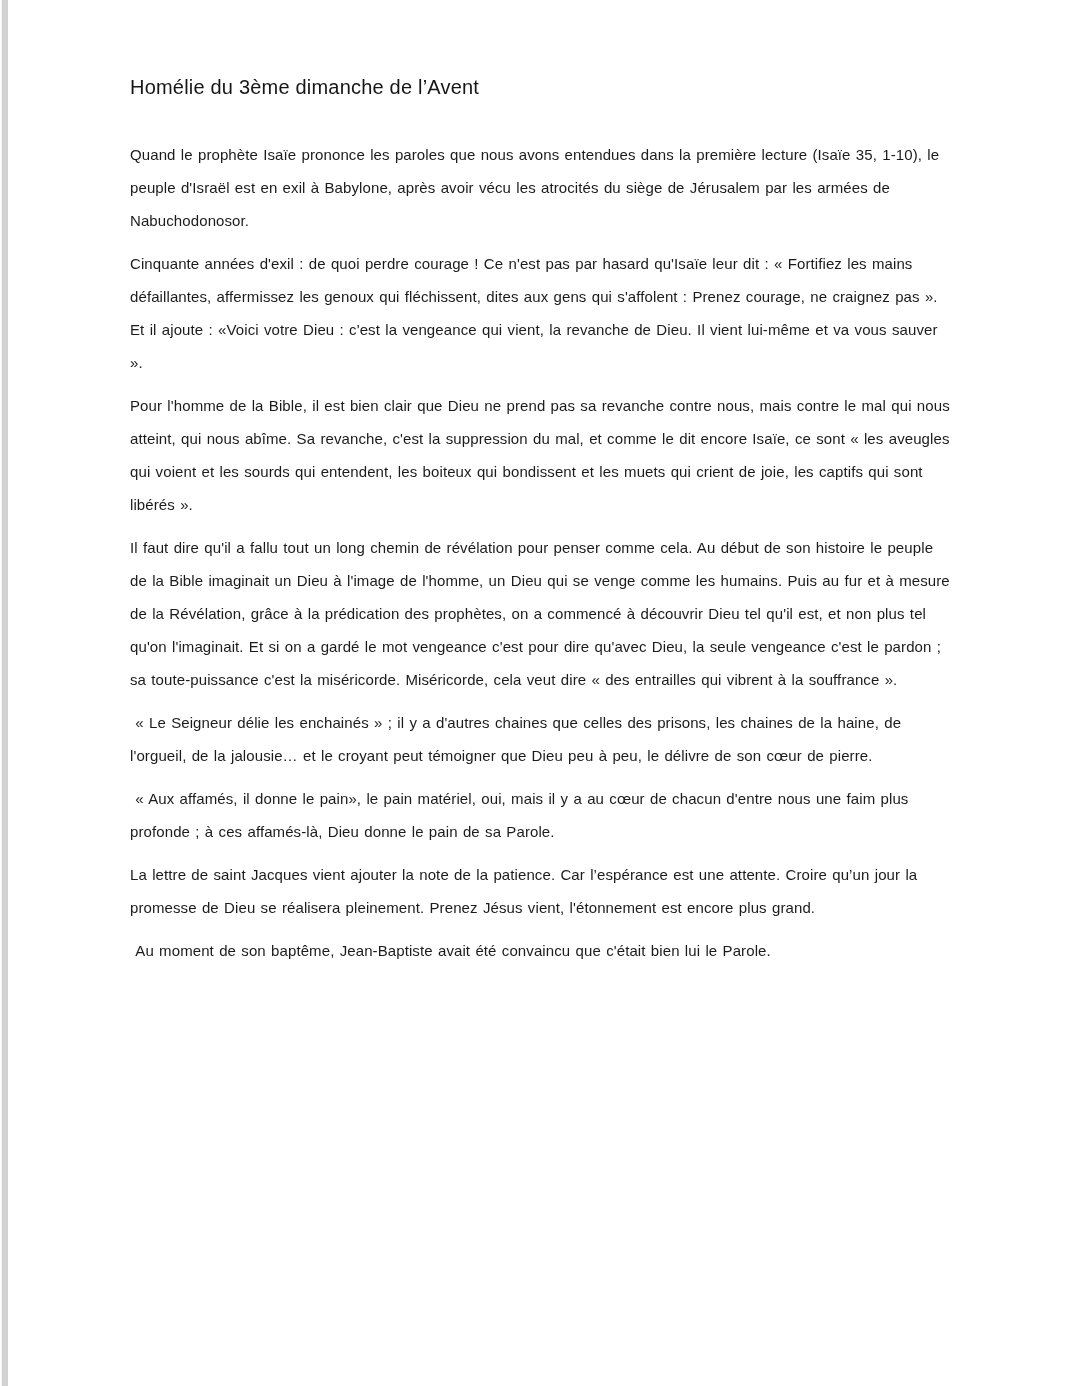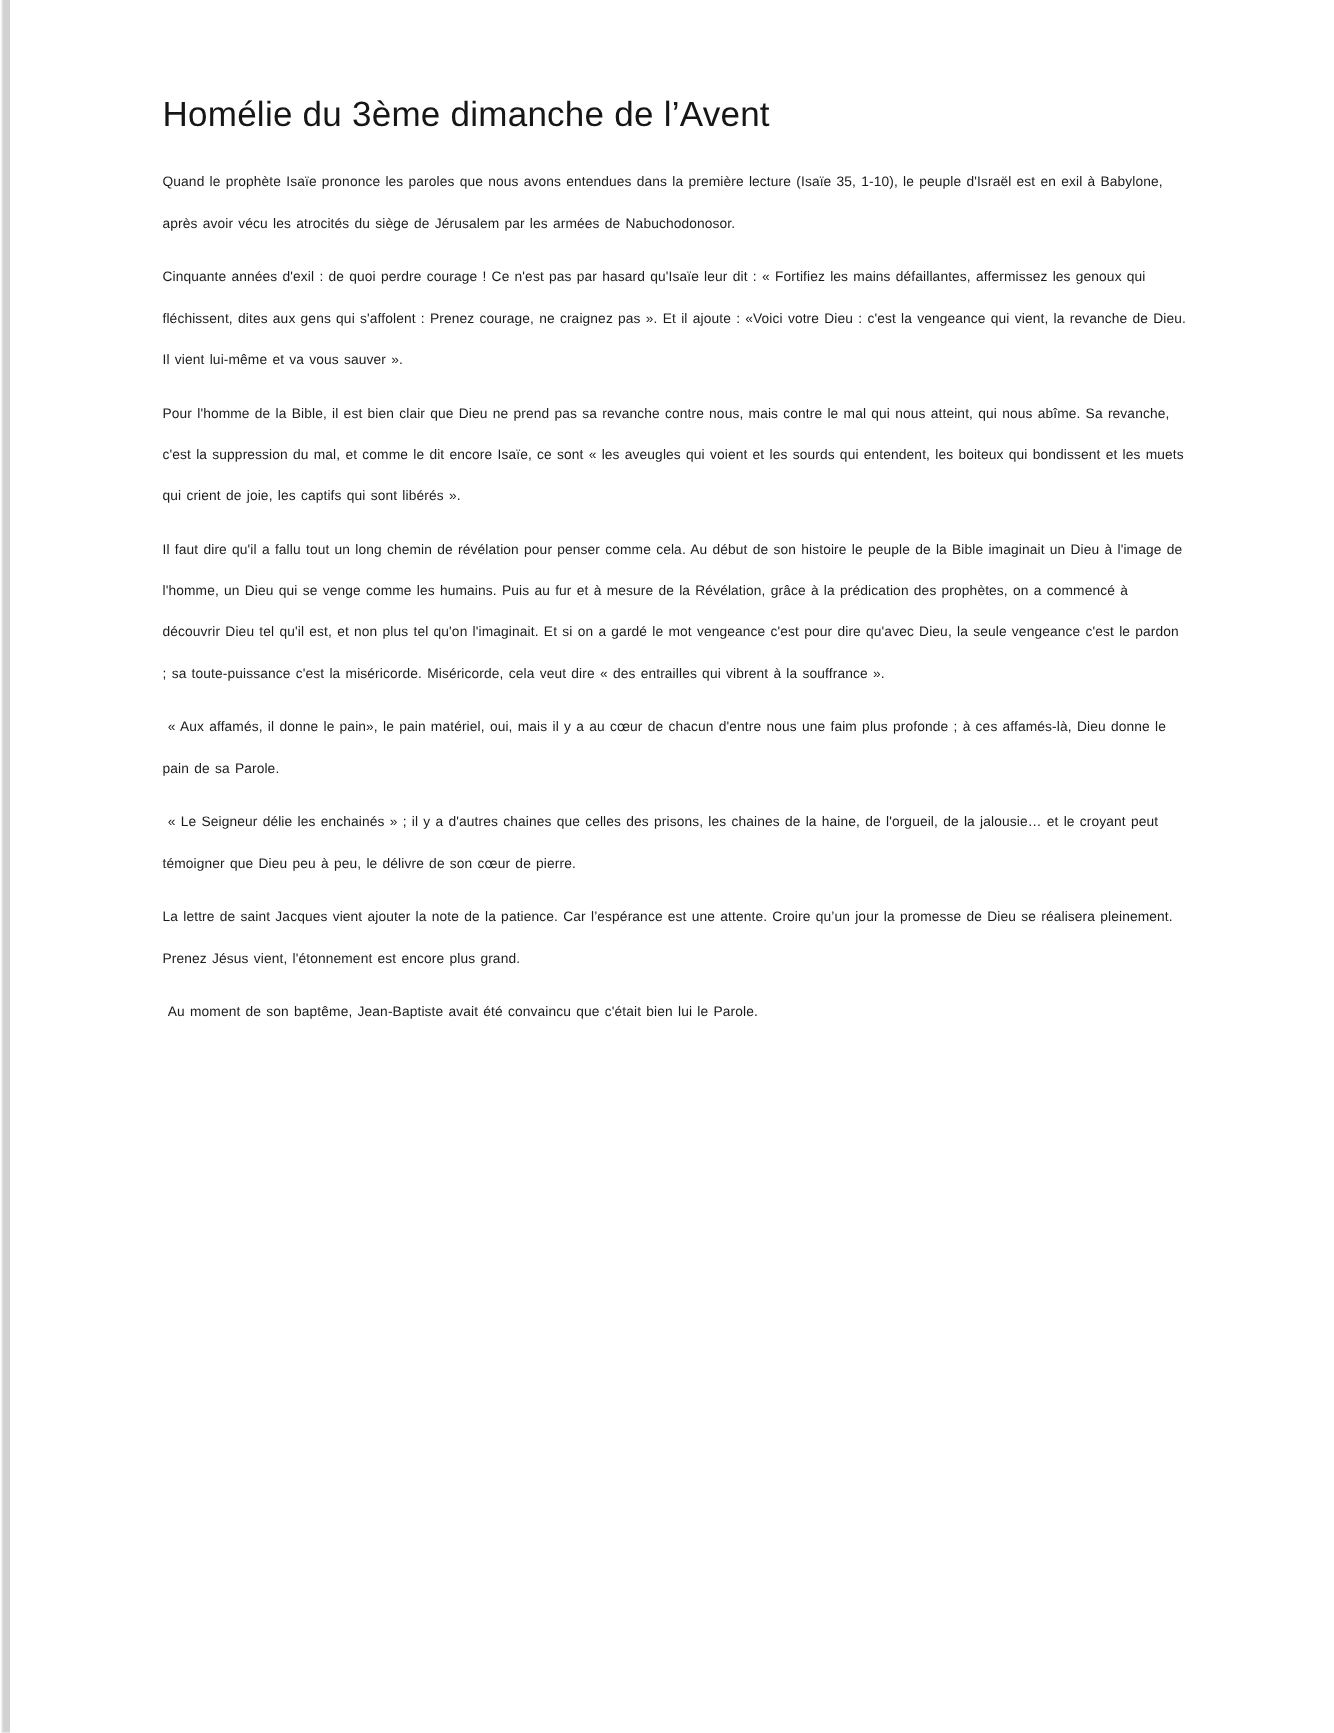--- a/index.html
+++ b/index.html
@@ -29,47 +29,47 @@
   }
 
   .doc-page {
     position: absolute;
     left: 130px;
     top: 76px;
     width: 820px;
   }
 
   h1.doc-title {
-    font-size: 28px;
+    font-size: 20px;
     font-weight: 400;
     color: #161616;
     letter-spacing: 0.2px;
-    margin-bottom: 22px;
+    margin-bottom: 39px;
     white-space: nowrap;
   }
 
   p.doc-paragraph {
-    font-size: 11px;
+    font-size: 15px;
     line-height: 33px;
     letter-spacing: 0.1px;
     word-spacing: 1px;
     margin-bottom: 10px;
     white-space: pre-wrap;     
     text-align: left;
   }
 </style>
 </head>
 <body>
 
 <div class="page-edge"></div>
 
 <div class="doc-page">
   <h1 class="doc-title">Homélie du 3ème dimanche de l’Avent</h1>
 
   <p class="doc-paragraph">Quand le prophète Isaïe prononce les paroles que nous avons entendues dans la première lecture (Isaïe 35, 1-10), le peuple d'Israël est en exil à Babylone, après avoir vécu les atrocités du siège de Jérusalem par les armées de Nabuchodonosor.</p>
   <p class="doc-paragraph">Cinquante années d'exil : de quoi perdre courage ! Ce n'est pas par hasard qu'Isaïe leur dit : « Fortifiez les mains défaillantes, affermissez les genoux qui fléchissent, dites aux gens qui s'affolent : Prenez courage, ne craignez pas ». Et il ajoute : «Voici votre Dieu : c'est la vengeance qui vient, la revanche de Dieu. Il vient lui-même et va vous sauver ».</p>
   <p class="doc-paragraph">Pour l'homme de la Bible, il est bien clair que Dieu ne prend pas sa revanche contre nous, mais contre le mal qui nous atteint, qui nous abîme. Sa revanche, c'est la suppression du mal, et comme le dit encore Isaïe, ce sont « les aveugles qui voient et les sourds qui entendent, les boiteux qui bondissent et les muets qui crient de joie, les captifs qui sont libérés ».</p>
   <p class="doc-paragraph">Il faut dire qu'il a fallu tout un long chemin de révélation pour penser comme cela. Au début de son histoire le peuple de la Bible imaginait un Dieu à l'image de l'homme, un Dieu qui se venge comme les humains. Puis au fur et à mesure de la Révélation, grâce à la prédication des prophètes, on a commencé à découvrir Dieu tel qu'il est, et non plus tel qu'on l'imaginait. Et si on a gardé le mot vengeance c'est pour dire qu'avec Dieu, la seule vengeance c'est le pardon ; sa toute-puissance c'est la miséricorde. Miséricorde, cela veut dire « des entrailles qui vibrent à la souffrance ».</p>
+  <p class="doc-paragraph"> « Le Seigneur délie les enchainés » ; il y a d'autres chaines que celles des prisons, les chaines de la haine, de l'orgueil, de la jalousie… et le croyant peut témoigner que Dieu peu à peu, le délivre de son cœur de pierre.</p>
   <p class="doc-paragraph"> « Aux affamés, il donne le pain», le pain matériel, oui, mais il y a au cœur de chacun d'entre nous une faim plus profonde ; à ces affamés-là, Dieu donne le pain de sa Parole.</p>
-  <p class="doc-paragraph"> « Le Seigneur délie les enchainés » ; il y a d'autres chaines que celles des prisons, les chaines de la haine, de l'orgueil, de la jalousie… et le croyant peut témoigner que Dieu peu à peu, le délivre de son cœur de pierre.</p>
   <p class="doc-paragraph">La lettre de saint Jacques vient ajouter la note de la patience. Car l’espérance est une attente. Croire qu’un jour la promesse de Dieu se réalisera pleinement. Prenez Jésus vient, l'étonnement est encore plus grand.</p>
   <p class="doc-paragraph"> Au moment de son baptême, Jean-Baptiste avait été convaincu que c'était bien lui le Parole.</p>
 </div>
 
 </body></html>

